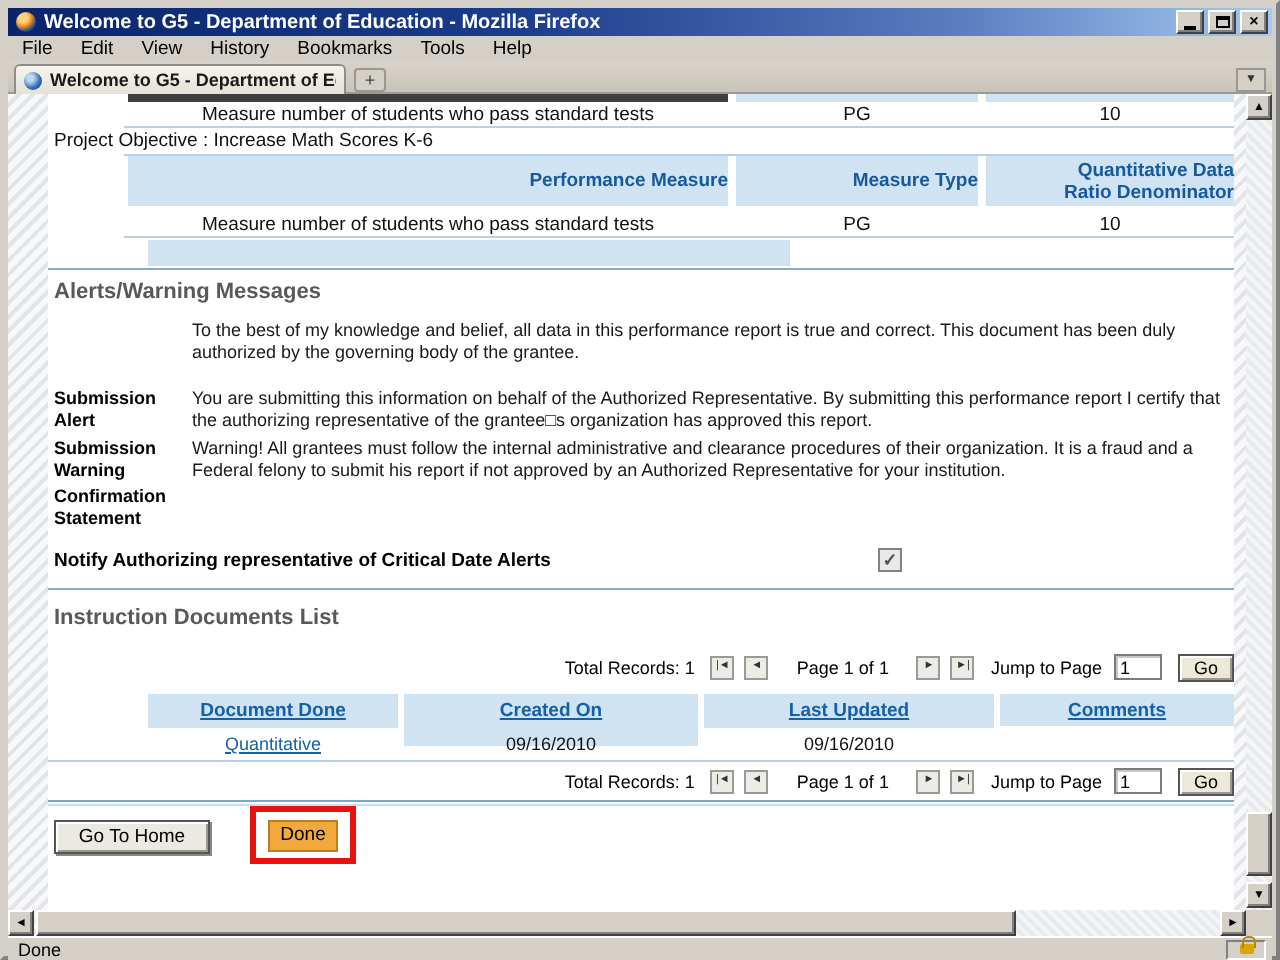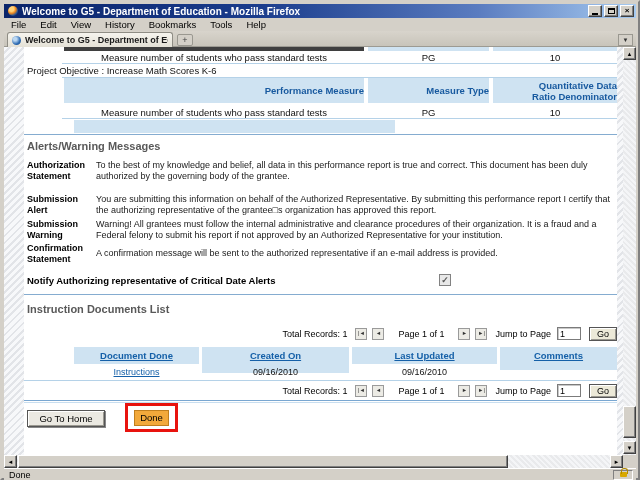--- a/index.html
+++ b/index.html
@@ -186,31 +186,29 @@
       <div class="abs ctr" style="left:40px; top:60px; width:300px;">Measure number of students who pass standard tests</div>
       <div class="abs ctr" style="left:344px; top:60px; width:121px;">PG</div>
       <div class="abs ctr" style="left:469px; top:60px; width:124px;">10</div>
       <div class="abs divline" style="left:38px; top:71px; width:555px;"></div>
 
       <div class="abs cellblue" style="left:50px; top:73px; width:321px; height:13px;"></div>
       <div class="abs secline" style="left:0; top:87px; width:593px;"></div>
 
       <div class="abs gray-head" style="left:3px; top:93px;">Alerts/Warning Messages</div>
 
-      <div class="abs lbl" style="left:3px;  top:113px; width:66px;">Authorization Statement</div>
       <div class="abs para" style="left:72px; top:113px; width:519px;">To the best of my knowledge and belief, all data in this performance report is true and correct. This document has been duly authorized by the governing body of the grantee.</div>
 
       <div class="abs lbl" style="left:3px;  top:147px; width:66px;">Submission Alert</div>
       <div class="abs para" style="left:72px; top:147px; width:519px;">You are submitting this information on behalf of the Authorized Representative. By submitting this performance report I certify that the authorizing representative of the grantee□s organization has approved this report.</div>
 
       <div class="abs lbl" style="left:3px;  top:172px; width:66px;">Submission Warning</div>
       <div class="abs para" style="left:72px; top:172px; width:519px;">Warning! All grantees must follow the internal administrative and clearance procedures of their organization. It is a fraud and a Federal felony to submit his report if not approved by an Authorized Representative for your institution.</div>
 
       <div class="abs lbl" style="left:3px;  top:196px; width:66px;">Confirmation Statement</div>
-      <div class="abs para" style="left:72px; top:201px; width:519px;">A confirmation message will be sent to the authorized representative if an e-mail address is provided.</div>
 
       <div class="abs lbl" style="left:3px; top:229px; font-size:9.5px;text-align:center;">Notify Authorizing representative of Critical Date Alerts</div>
       <div class="abs checkbox" style="left:415px; top:227px;"><span>✓</span></div>
 
       <div class="abs secline" style="left:0; top:247px; width:593px;"></div>
 
       <div class="abs gray-head" style="left:3px; top:256px;">Instruction Documents List</div>
 
       <div class="pagrow" style="top:279px;">
         <span>Total Records: 1</span>
@@ -220,23 +218,23 @@
         <span class="navbtn gap14">►</span>
         <span class="navbtn">►|</span>
         <span class="gap8">Jump to Page</span>
         <input class="jump-input" value="1" style="">
         <span class="gobtn">Go</span>
       </div>
 
       <div class="abs cellblue" style="left:50px;  top:300px; width:125px; height:17px; line-height:17px; text-align:center;"><span class="link">Document Done</span></div>
       <div class="abs cellblue" style="left:178px; top:300px; width:147px; height:26px; line-height:17px; text-align:center;"><span class="link">Created On</span></div>
       <div class="abs cellblue" style="left:328px; top:300px; width:145px; height:17px; line-height:17px; text-align:center;"><span class="link">Last Updated</span></div>
-      <div class="abs cellblue" style="left:476px; top:300px; width:117px; height:23px; line-height:17px; text-align:center;"><span class="link">Comments</span></div>
-
-      <div class="abs ctr" style="left:50px; top:320px; width:125px; font-size:9px;"><span class="linkreg">Instructions</span></div>
+      <div class="abs cellblue" style="left:476px; top:300px; width:117px; height:16px; line-height:17px; text-align:center;"><span class="link">Comments</span></div>
+
+      <div class="abs ctr" style="left:50px; top:320px; width:125px; font-size:9px;"><span class="linkreg">Quantitative</span></div>
       <div class="abs ctr" style="left:178px; top:320px; width:147px; font-size:9px;">09/16/2010</div>
       <div class="abs ctr" style="left:328px; top:320px; width:145px; font-size:9px;">09/16/2010</div>
       <div class="abs divline" style="left:0; top:333px; width:593px;"></div>
 
       <div class="pagrow" style="top:336px;">
         <span>Total Records: 1</span>
         <span class="navbtn gap8">|◄</span>
         <span class="navbtn">◄</span>
         <span class="gap14">Page 1 of 1</span>
         <span class="navbtn gap14">►</span>

